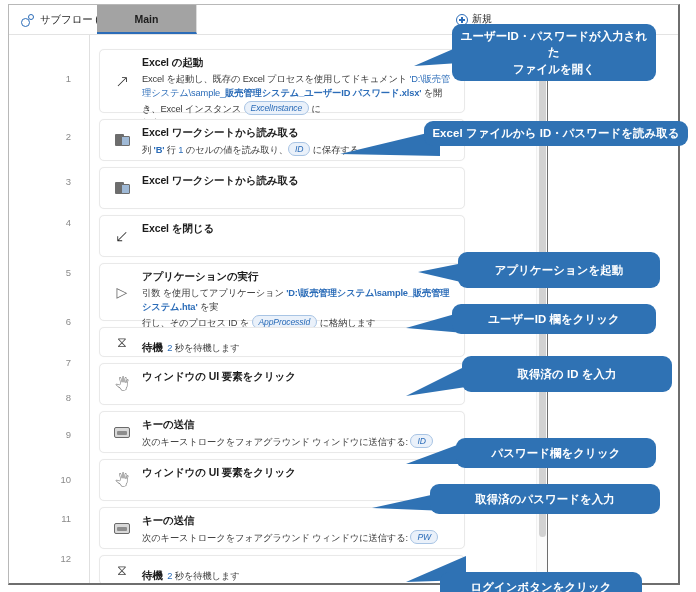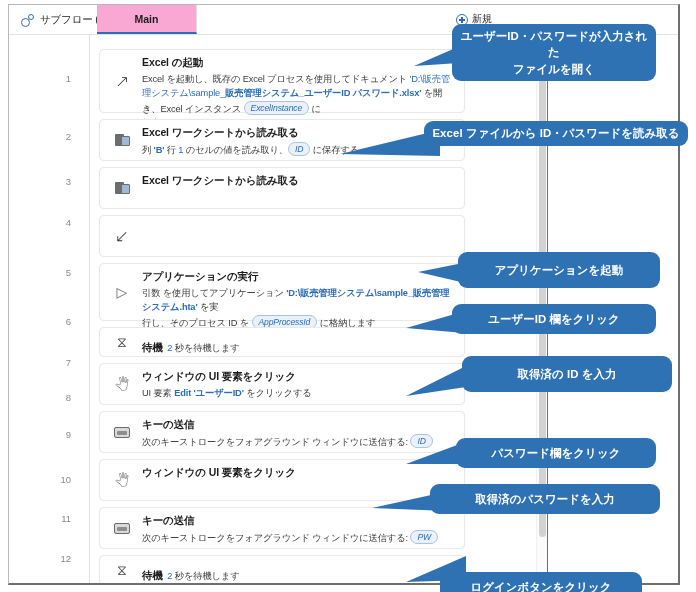--- a/index.html
+++ b/index.html
@@ -69,21 +69,21 @@
     position: absolute;
     left: 88px; top: 0;
     width: 100px; height: 29px;
     display: flex; align-items: center; justify-content: center;
     border-right: 1px solid #dcdcdc;
     border-bottom: 2px solid #2b6cb8;
     font-size: 10.5px;
     color: #1c1c1c;
     font-weight: bold;
     cursor: pointer;
-    background: #f9a8d4;
+    background: #a3a3a3;
   }
   #new-button {
     position: absolute;
     right: 186px; top: 7px;
     display: flex; align-items: flex-end; gap: 4px;
     cursor: pointer;
   }
   #new-button .np-label {
     font-size: 10px; color: #1c1c1c;
   }
@@ -320,20 +320,21 @@
       <div class="body">
         <div class="title">Excel ワークシートから読み取る</div>
       </div>
     </div>
 
     <div class="card" style="top:180px;height:42px">
       <span class="icon-slot">
           <span class="ic ic-close">↙</span>
         </span>
       <div class="body">
+        <div class="title">Excel を閉じる</div>
       </div>
     </div>
 
     <div class="card" style="top:228px;height:58px">
       <span class="icon-slot">
           <span class="ic ic-run">▷</span>
         </span>
       <div class="body">
         <div class="title">アプリケーションの実行</div>
         <div class="desc"><span>引数  を使用してアプリケーション </span><span class="lnk-b">'D:\販売管理システム\sample_販売管理システム.hta'</span><span> を実</span><br><span>行し、そのプロセス ID を </span><span class="pill">AppProcessId</span><span> に格納します</span></div>
@@ -349,21 +350,20 @@
         <span class="desc"> <span class="num">2</span><span> 秒を待機します</span></span>
       </div>
     </div>
 
     <div class="card" style="top:328px;height:42px">
       <span class="icon-slot">
           <span class="ic ic-click">🖑</span>
         </span>
       <div class="body">
         <div class="title">ウィンドウの UI 要素をクリック</div>
-        <div class="desc"><span>UI 要素 </span><span class="lnk-b">Edit 'ユーザーID'</span><span> をクリックする</span></div>
       </div>
     </div>
 
     <div class="card" style="top:376px;height:42px">
       <span class="icon-slot">
           <span class="key-icon"></span>
         </span>
       <div class="body">
         <div class="title">キーの送信</div>
         <div class="desc"><span>次のキーストロークをフォアグラウンド ウィンドウに送信する: </span><span class="pill">ID</span></div>

